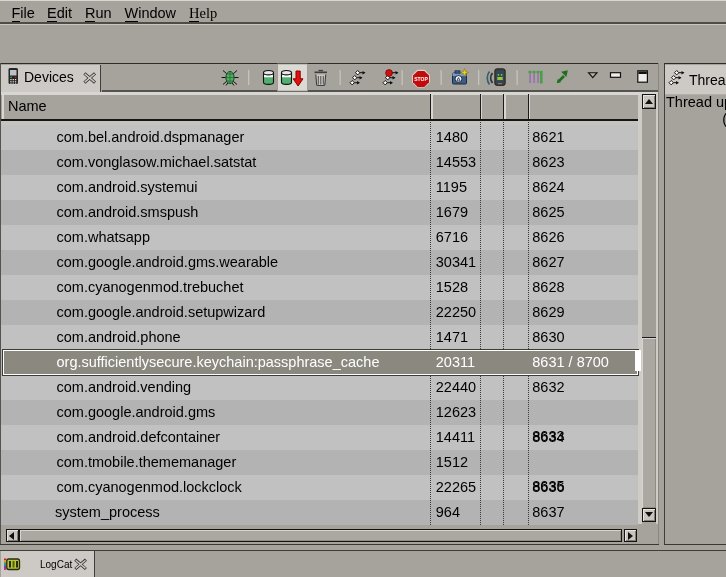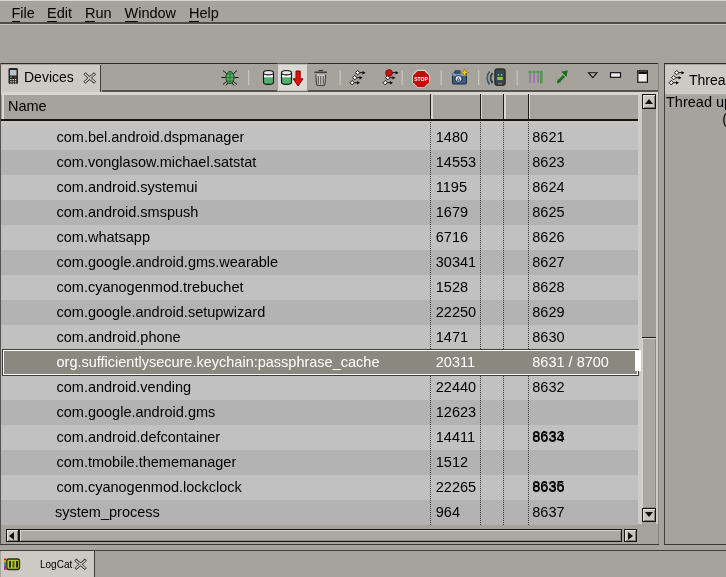--- a/index.html
+++ b/index.html
@@ -5,21 +5,21 @@
 body{width:726px;height:577px;overflow:hidden;font-family:"Liberation Sans",sans-serif;font-size:14.5px;color:#000;background:#a6a39d;position:relative;}
 .a{position:absolute;}
 .nw{white-space:nowrap;}
 </style></head><body>
 
 <div class="a" style="left:0;top:0;width:726px;height:22px;background:#a6a39d;border-top:1px solid #d9d7d3;"></div>
 <div class="a nw" style="left:11.5px;top:5px;"><span style="border-bottom:1px solid #000;padding-bottom:0px;">F</span>ile</div>
 <div class="a nw" style="left:47px;top:5px;"><span style="border-bottom:1px solid #000;padding-bottom:0px;">E</span>dit</div>
 <div class="a nw" style="left:85px;top:5px;"><span style="border-bottom:1px solid #000;padding-bottom:0px;">R</span>un</div>
 <div class="a nw" style="left:124.5px;top:5px;"><span style="border-bottom:1px solid #000;padding-bottom:0px;">W</span>indow</div>
-<div class="a nw" style="left:189px;top:5px;"><span style="border-bottom:1px solid #000;padding-bottom:0px;">H</span>elp</div>
+<div class="a nw" style="left:189px;top:5px;font-family:Liberation Serif, serif;"><span style="border-bottom:1px solid #000;padding-bottom:0px;">H</span>elp</div>
 <div class="a" style="left:0;top:22px;width:726px;height:1.5px;background:#4e4c47;"></div>
 <div class="a" style="left:0;top:23.5px;width:726px;height:1px;background:#c9c7c2;"></div>
 <div class="a" style="left:0;top:63px;width:659px;height:482px;background:#a6a39d;border-top:1.5px solid #2e2c29;box-sizing:border-box;"></div>
 <div class="a" style="left:0;top:63px;width:1px;height:482px;background:#55534e;"></div>
 <div class="a" style="left:658px;top:63px;width:1px;height:482px;background:#8a8781;"></div>
 <div class="a" style="left:0;top:543.5px;width:659px;height:1.5px;background:#3a3833;"></div>
 <div class="a" style="left:1px;top:64.5px;width:100px;height:30.5px;background:#cdcac5;border-right:1.5px solid #403e3a;box-sizing:border-box;"></div>
 <div class="a nw" style="left:24px;top:63px;height:28px;line-height:28px;font-size:14px;">Devices</div>
 <div class="a" style="left:101.5px;top:90px;width:556.5px;height:1.5px;background:#55534e;"></div>
 <div class="a" style="left:1px;top:91.5px;width:657px;height:3.5px;background:#d8d6d2;"></div>

